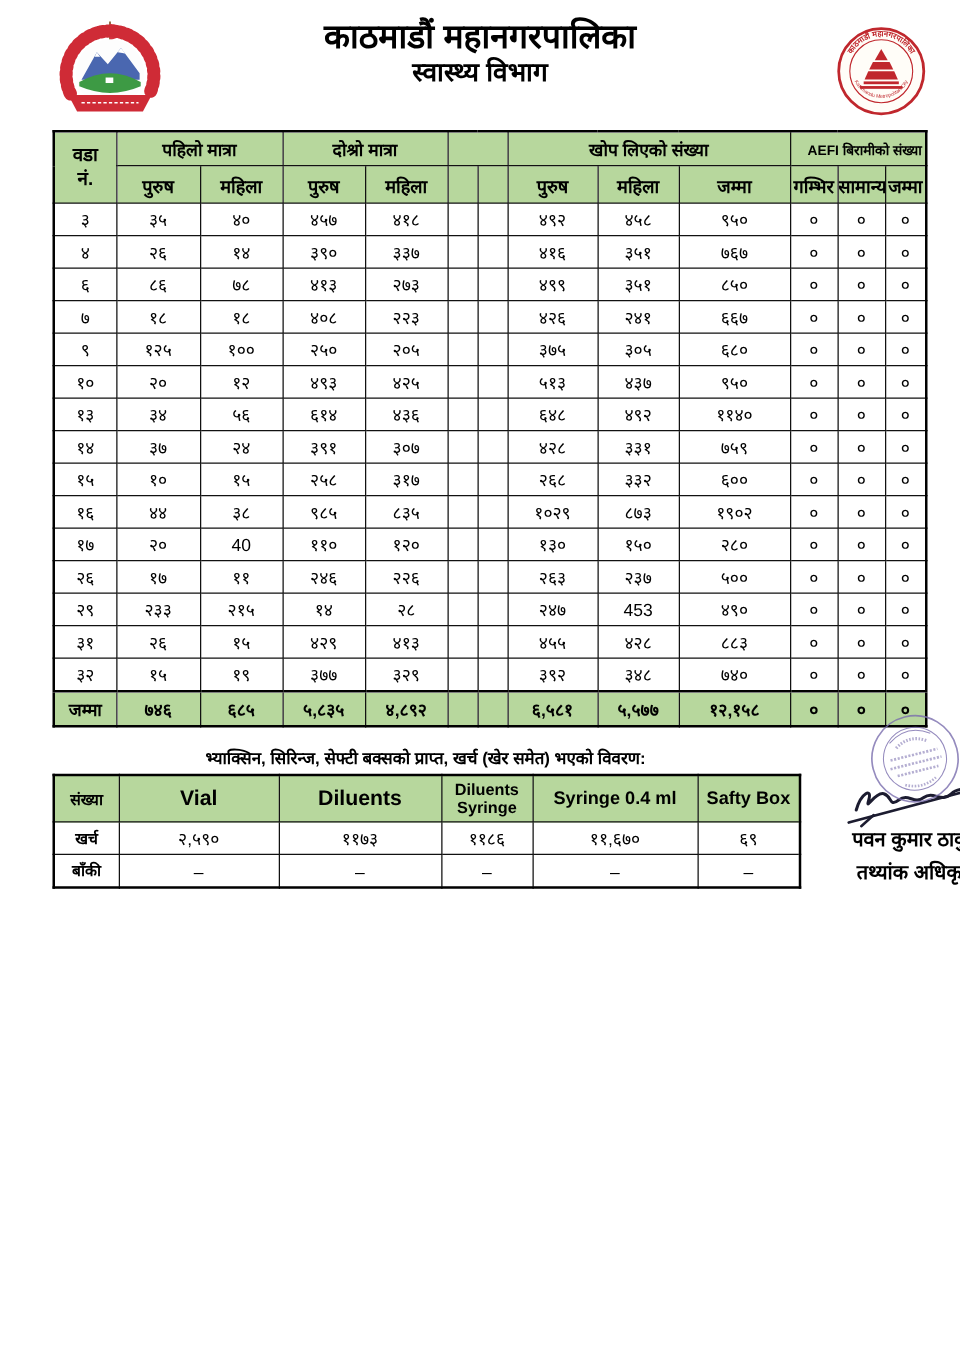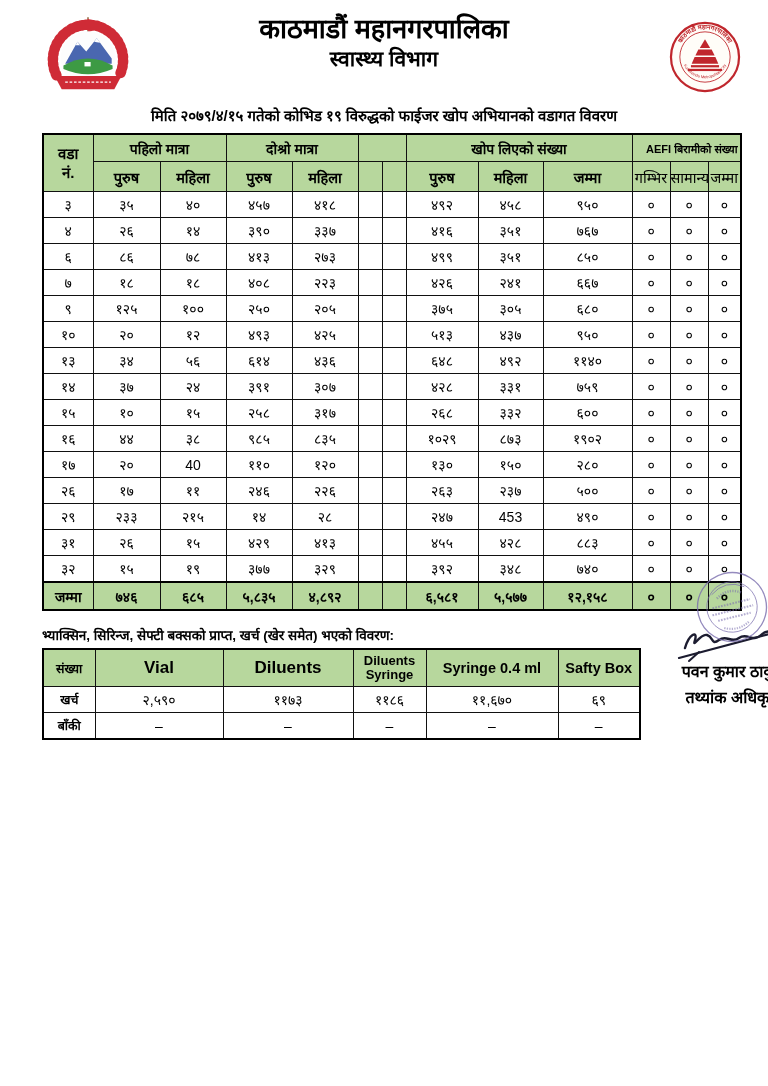--- a/index.html
+++ b/index.html
@@ -23,26 +23,26 @@
   .date-line{text-align:center;font-weight:bold;font-size:15px;margin-top:9px;}
   
   table.vtable{
     margin:8px 0 0 42px;border-collapse:collapse;table-layout:fixed;width:698px;
     border:2px solid #000;
   }
   .vtable th,.vtable td{border:1px solid var(--line);text-align:center;padding:0;overflow:hidden;}
   .vtable thead th{background:var(--green);font-weight:bold;font-size:14px;height:26px;}
   .vtable thead tr.subhead th{height:29px;font-size:14.5px;}
   .vtable thead th.aefi-th{font-size:11px;padding-left:11px;}
-  .vtable thead th.small{font-size:10px;font-weight:normal;}
+  .vtable thead th.small{font-size:10px;font-weight:bold;}
   .vtable thead th.ward-th span{display:block;line-height:1.3;font-size:15px;}
   .vtable tbody td{height:25px;font-size:14px;}
   .vtable tfoot td{background:var(--green);font-weight:bold;height:26px;font-size:14px;border-top:2px solid #000;}
   
-  .caption{width:597px;margin:15px 0 4px 42px;font-weight:bold;font-size:13.5px;}
+  .caption{width:597px;margin:15px 0 4px 42px;text-align:center;font-weight:bold;font-size:13.5px;}
   table.stable{margin:0 0 0 42px;border-collapse:collapse;table-layout:fixed;width:597px;border:2px solid #000;}
   .stable th,.stable td{border:1px solid var(--line);text-align:center;padding:0;}
   .stable thead th{background:var(--green);font-weight:bold;height:36px;}
   .stable thead th.sh0{font-size:12.5px;}
   .stable thead th.sh1,.stable thead th.sh2{font-size:17px;}
   .stable thead th.sh3{font-size:13px;line-height:1.05;}
   .stable thead th.sh4,.stable thead th.sh5{font-size:14.5px;}
   .stable tbody td{height:25px;font-size:14px;}
   .stable tbody td.slabel{font-weight:bold;font-size:12.5px;}
   
@@ -93,21 +93,20 @@
         <textPath href="#arcBot" startOffset="50%" text-anchor="middle">Kathmandu Metropolitan City</textPath>
       </text>
       <path d="M50,26 L57,38 L43,38 Z" fill="#c0272d"></path>
       <path d="M41,40 L59,40 L63,48 L37,48 Z" fill="#c0272d"></path>
       <path d="M36,50 L64,50 L68,59 L32,59 Z" fill="#c0272d"></path>
       <rect x="31" y="61" width="38" height="3" fill="#c0272d"></rect>
       <rect x="27" y="66" width="46" height="3" fill="#c0272d"></rect>
     </svg>
   </div>
 
-  <div class="date-line">मिति २०७९/४/१५ गतेको कोभिड १९ विरुद्धको फाईजर खोप अभियानको वडागत विवरण</div>
 
   <table class="vtable">
     <colgroup>
       <col style="width:50px">
         <col style="width:67px">
         <col style="width:66px">
       <col style="width:66px">
         <col style="width:66px">
         <col style="width:24px">
       <col style="width:24px">

